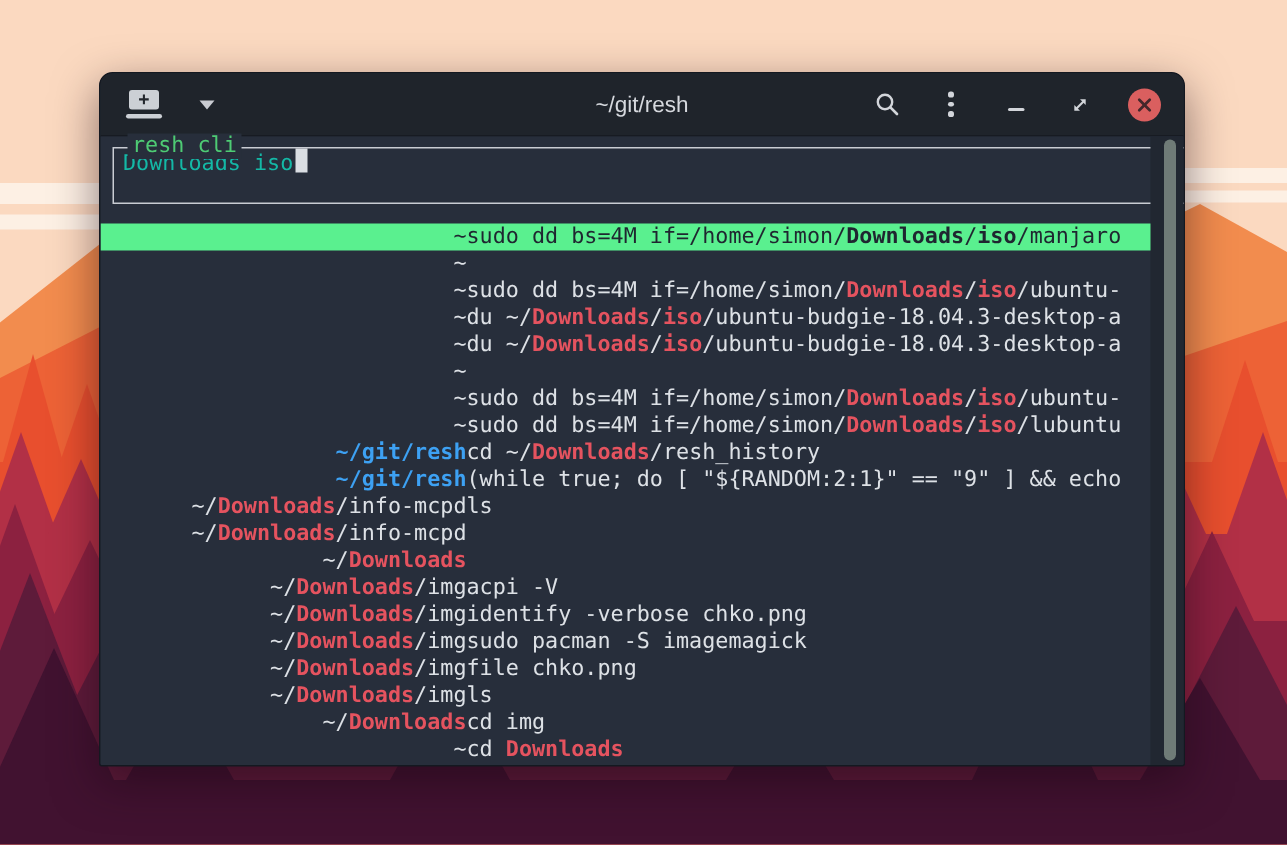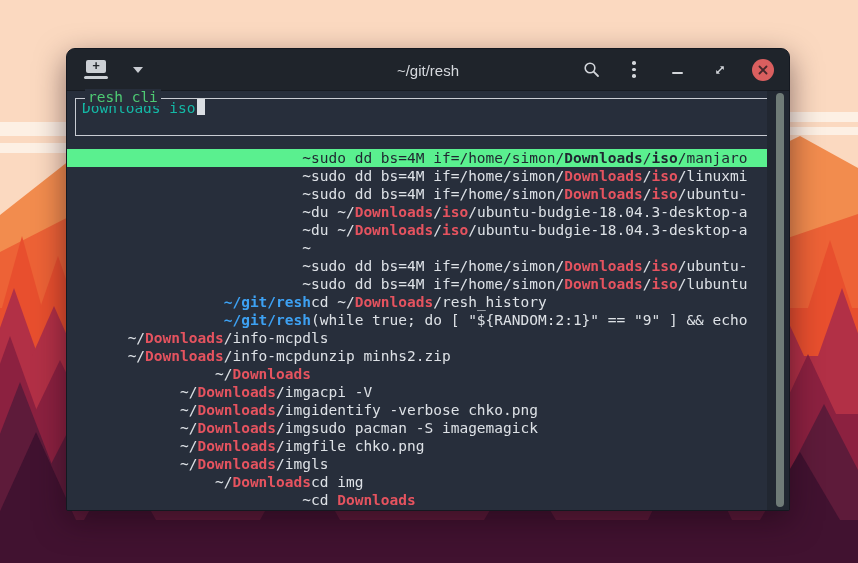--- a/index.html
+++ b/index.html
@@ -165,31 +165,31 @@
     </div>
   </div>
 
   <div class="content">
     <div class="resh-box">
       <span class="resh-label">resh cli</span>
       <span class="query"><span>Downloads iso</span><span class="cursor"></span></span>
     </div>
     <div class="history" id="history">
         <div class="row selected"><span class="ctx"><span>~</span></span><span class="cmd"><span>sudo dd bs=4M if=/home/simon/</span><span class="m">Downloads</span><span>/</span><span class="m">iso</span><span>/manjaro</span></span></div>
-        <div class="row"><span class="ctx"><span>~</span></span><span class="cmd"><span>sudo dd bs=4M if=/home/simon/</span><span class="m">Downloads</span><span>/</span><span class="m">iso</span><span>/linuxmi</span></span></div>
+        <div class="row"><span class="ctx"><span>~</span></span></div>
         <div class="row"><span class="ctx"><span>~</span></span><span class="cmd"><span>sudo dd bs=4M if=/home/simon/</span><span class="m">Downloads</span><span>/</span><span class="m">iso</span><span>/ubuntu-</span></span></div>
         <div class="row"><span class="ctx"><span>~</span></span><span class="cmd"><span>du ~/</span><span class="m">Downloads</span><span>/</span><span class="m">iso</span><span>/ubuntu-budgie-18.04.3-desktop-a</span></span></div>
         <div class="row"><span class="ctx"><span>~</span></span><span class="cmd"><span>du ~/</span><span class="m">Downloads</span><span>/</span><span class="m">iso</span><span>/ubuntu-budgie-18.04.3-desktop-a</span></span></div>
         <div class="row"><span class="ctx"><span>~</span></span></div>
         <div class="row"><span class="ctx"><span>~</span></span><span class="cmd"><span>sudo dd bs=4M if=/home/simon/</span><span class="m">Downloads</span><span>/</span><span class="m">iso</span><span>/ubuntu-</span></span></div>
         <div class="row"><span class="ctx"><span>~</span></span><span class="cmd"><span>sudo dd bs=4M if=/home/simon/</span><span class="m">Downloads</span><span>/</span><span class="m">iso</span><span>/lubuntu</span></span></div>
         <div class="row"><span class="ctx ctx-blue"><span>~/git/resh</span></span><span class="cmd"><span>cd ~/</span><span class="m">Downloads</span><span>/resh_history</span></span></div>
         <div class="row"><span class="ctx ctx-blue"><span>~/git/resh</span></span><span class="cmd"><span>(while true; do [ "${RANDOM:2:1}" == "9" ] &amp;&amp; echo</span></span></div>
         <div class="row"><span class="ctx"><span>~/</span><span class="m">Downloads</span><span>/info-mcpd</span></span><span class="cmd"><span>ls</span></span></div>
-        <div class="row"><span class="ctx"><span>~/</span><span class="m">Downloads</span><span>/info-mcpd</span></span><span class="cmd"><span>unzip minhs2.zip</span></span></div>
+        <div class="row"><span class="ctx"><span>~/</span><span class="m">Downloads</span><span>/info-mcpd</span></span></div>
         <div class="row"><span class="ctx"><span>~/</span><span class="m">Downloads</span></span></div>
         <div class="row"><span class="ctx"><span>~/</span><span class="m">Downloads</span><span>/img</span></span><span class="cmd"><span>acpi -V</span></span></div>
         <div class="row"><span class="ctx"><span>~/</span><span class="m">Downloads</span><span>/img</span></span><span class="cmd"><span>identify -verbose chko.png</span></span></div>
         <div class="row"><span class="ctx"><span>~/</span><span class="m">Downloads</span><span>/img</span></span><span class="cmd"><span>sudo pacman -S imagemagick</span></span></div>
         <div class="row"><span class="ctx"><span>~/</span><span class="m">Downloads</span><span>/img</span></span><span class="cmd"><span>file chko.png</span></span></div>
         <div class="row"><span class="ctx"><span>~/</span><span class="m">Downloads</span><span>/img</span></span><span class="cmd"><span>ls</span></span></div>
         <div class="row"><span class="ctx"><span>~/</span><span class="m">Downloads</span></span><span class="cmd"><span>cd img</span></span></div>
         <div class="row"><span class="ctx"><span>~</span></span><span class="cmd"><span>cd </span><span class="m">Downloads</span></span></div>
       </div>
     <div class="sb-track">

